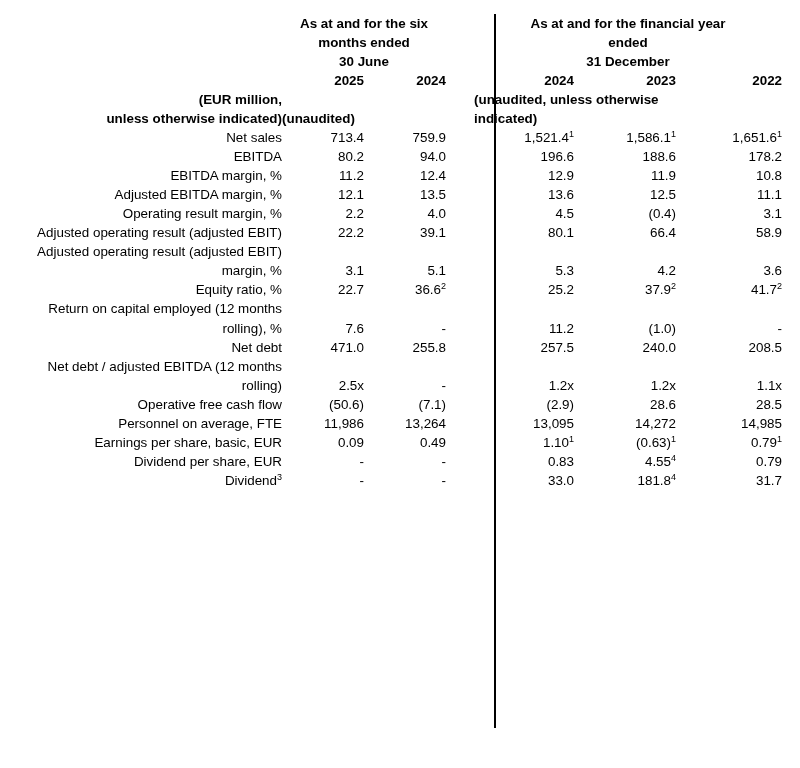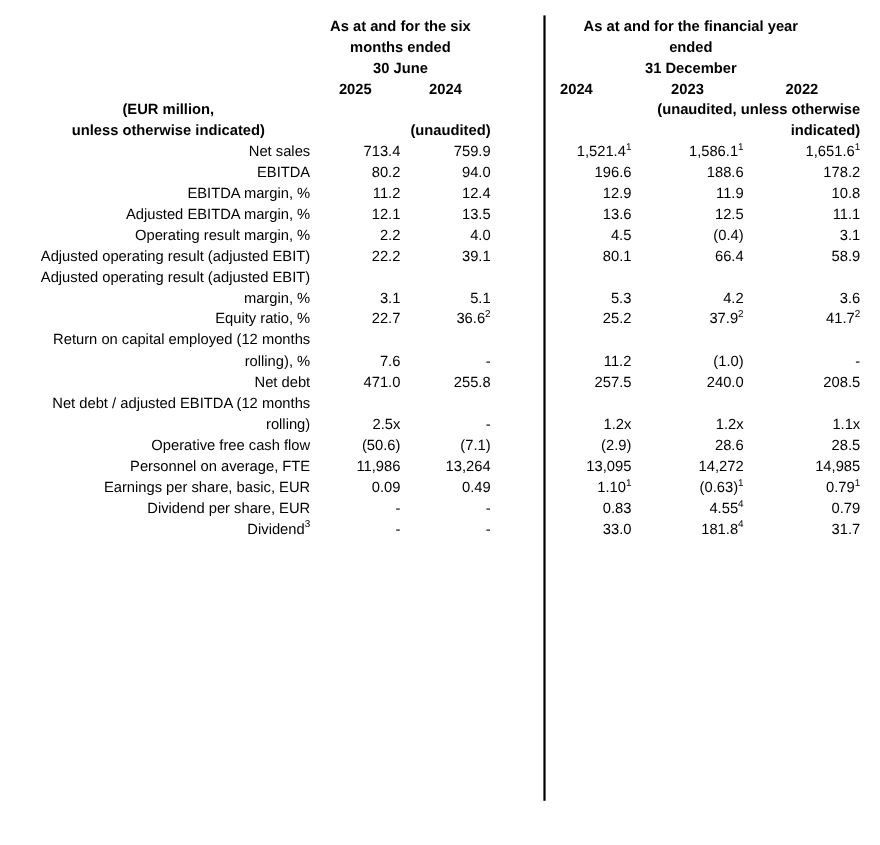--- a/index.html
+++ b/index.html
@@ -44,43 +44,43 @@
 
   .hdr-group {
     text-align: center;
     font-weight: bold;
     font-size: 13.4px;
     line-height: 1.45;
     padding-bottom: 2px;
     vertical-align: bottom;
   }
   .hdr-year {
-    text-align: center;
+    text-align: right;
     font-weight: bold;
     font-size: 13.4px;
     padding-top: 6px;
     padding-bottom: 1px;
     padding-right: 4px;
   }
   .hdr-unit {
-    text-align: right;
+    text-align: left;
     font-weight: bold;
     font-size: 13.4px;
     line-height: 1.4;
     padding-top: 4px;
     padding-bottom: 6px;
   }
   .unit-label {
     font-weight: bold;
     font-size: 13.4px;
     line-height: 1.4;
     padding-top: 4px;
     padding-bottom: 6px;
     vertical-align: bottom;
-    text-align: center;
+    text-align: right;
   }
   td.lbl {
     text-align: right;
     padding-right: 6px;
     padding-top: 2px;
     padding-bottom: 2px;
   }
   td.val {
     text-align: right;
     padding-right: 4px;

